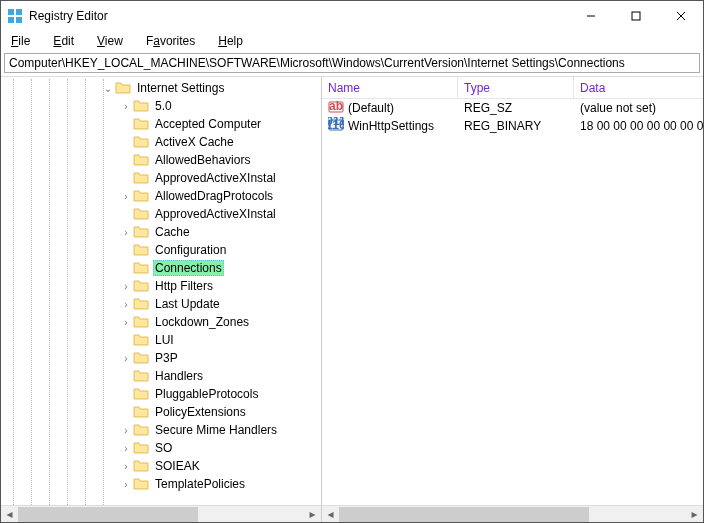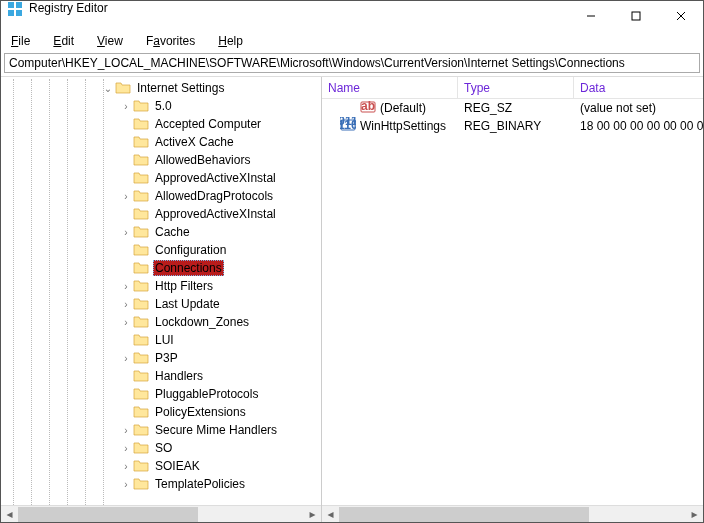--- a/index.html
+++ b/index.html
@@ -1,20 +1,20 @@
 <!DOCTYPE html>
 <html><head>
 <meta charset="utf-8">
 <style>
 * { box-sizing: border-box; margin: 0; padding: 0; font-family: "Segoe UI", Tahoma, sans-serif; font-size: 12px; }
 html, body { width: 704px; height: 523px; overflow: hidden; background: #fff; }
 .window { width: 704px; height: 523px; border: 1px solid #555; display: flex; flex-direction: column; background: #fff; }
 
 
-.titlebar { height: 30px; display: flex; padding-left: 6px; }
+.titlebar { height: 30px; display: flex; align-items: center; padding-left: 6px; }
 .titlebar .app-icon { width: 16px; height: 16px; margin-right: 6px; }
 .titlebar .title { flex: 1; font-size: 12px; }
 .titlebar .win-controls { display: flex; height: 100%; }
 .titlebar .win-controls div { width: 45px; display: flex; align-items: center; justify-content: center; }
 
 
 .menubar { height: 20px; display: flex; align-items: center; padding: 0 4px; gap: 11px; }
 .menubar .menu-item { padding: 2px 6px; cursor: default; }
 .menubar .menu-item .ul { text-decoration: underline; }
 
@@ -26,31 +26,31 @@
 
 
 .tree-wrap { width: 321px; display: flex; flex-direction: column; border-right: 1px solid #ccc; }
 .tree { flex: 1; overflow: hidden; padding-top: 2px; }
 .tree-row { display: flex; align-items: center; height: 18px; white-space: nowrap; cursor: default; }
 .tree-row .spacer { flex-shrink: 0; }
 .tree-row .twisty { width: 14px; text-align: center; color: #777; font-size: 10px; flex-shrink: 0; user-select:none; }
 .tree-row .twisty.blank { color: transparent; }
 .tree-row .folder { width: 16px; height: 14px; margin-right: 4px; flex-shrink: 0; }
 .tree-row .label { padding: 0 2px; overflow: hidden; text-overflow: clip; text-align: right; }
-.tree-row .label.sel { background: #b91c1c; border: 1px dotted #7ab7e8; padding: 0 1px; }
+.tree-row .label.sel { background: #86efac; border: 1px dotted #7ab7e8; padding: 0 1px; }
 .dotline { position:absolute; border-left:1px dotted #bbb; }
 
 
 .list-wrap { flex: 1; display: flex; flex-direction: column; min-width: 0; }
 .list-header { display: flex; height: 22px; align-items: center; border-bottom: 1px solid #e5e5e5; }
 .list-header .col { padding-left: 6px; color: #6d28d9; font-size: 12px; }
 .list-header .col:not(:last-child) { border-right: 1px solid #e5e5e5; height: 100%; display:flex; align-items:center; }
 .list { flex: 1; overflow: hidden; }
 .list-row { display: flex; height: 18px; align-items: center; }
-.list-row .cell { padding-left: 6px; overflow: hidden; white-space: nowrap; justify-content: center; }
+.list-row .cell { padding-left: 6px; overflow: hidden; white-space: nowrap; }
 .list-row .iconcell { display:flex; align-items:center; gap:4px; }
 
 .col-name { width: 136px; }
 .col-type { width: 116px; }
 .col-data { flex: 1; }
 
 
 .hscroll { height: 17px; background: #f0f0f0; border-top: 1px solid #ddd; display:flex; align-items:center; }
 .hscroll .arrow { width:17px; height:17px; display:flex; align-items:center; justify-content:center; color:#666; }
 .hscroll .track { flex:1; height:17px; position:relative; }

